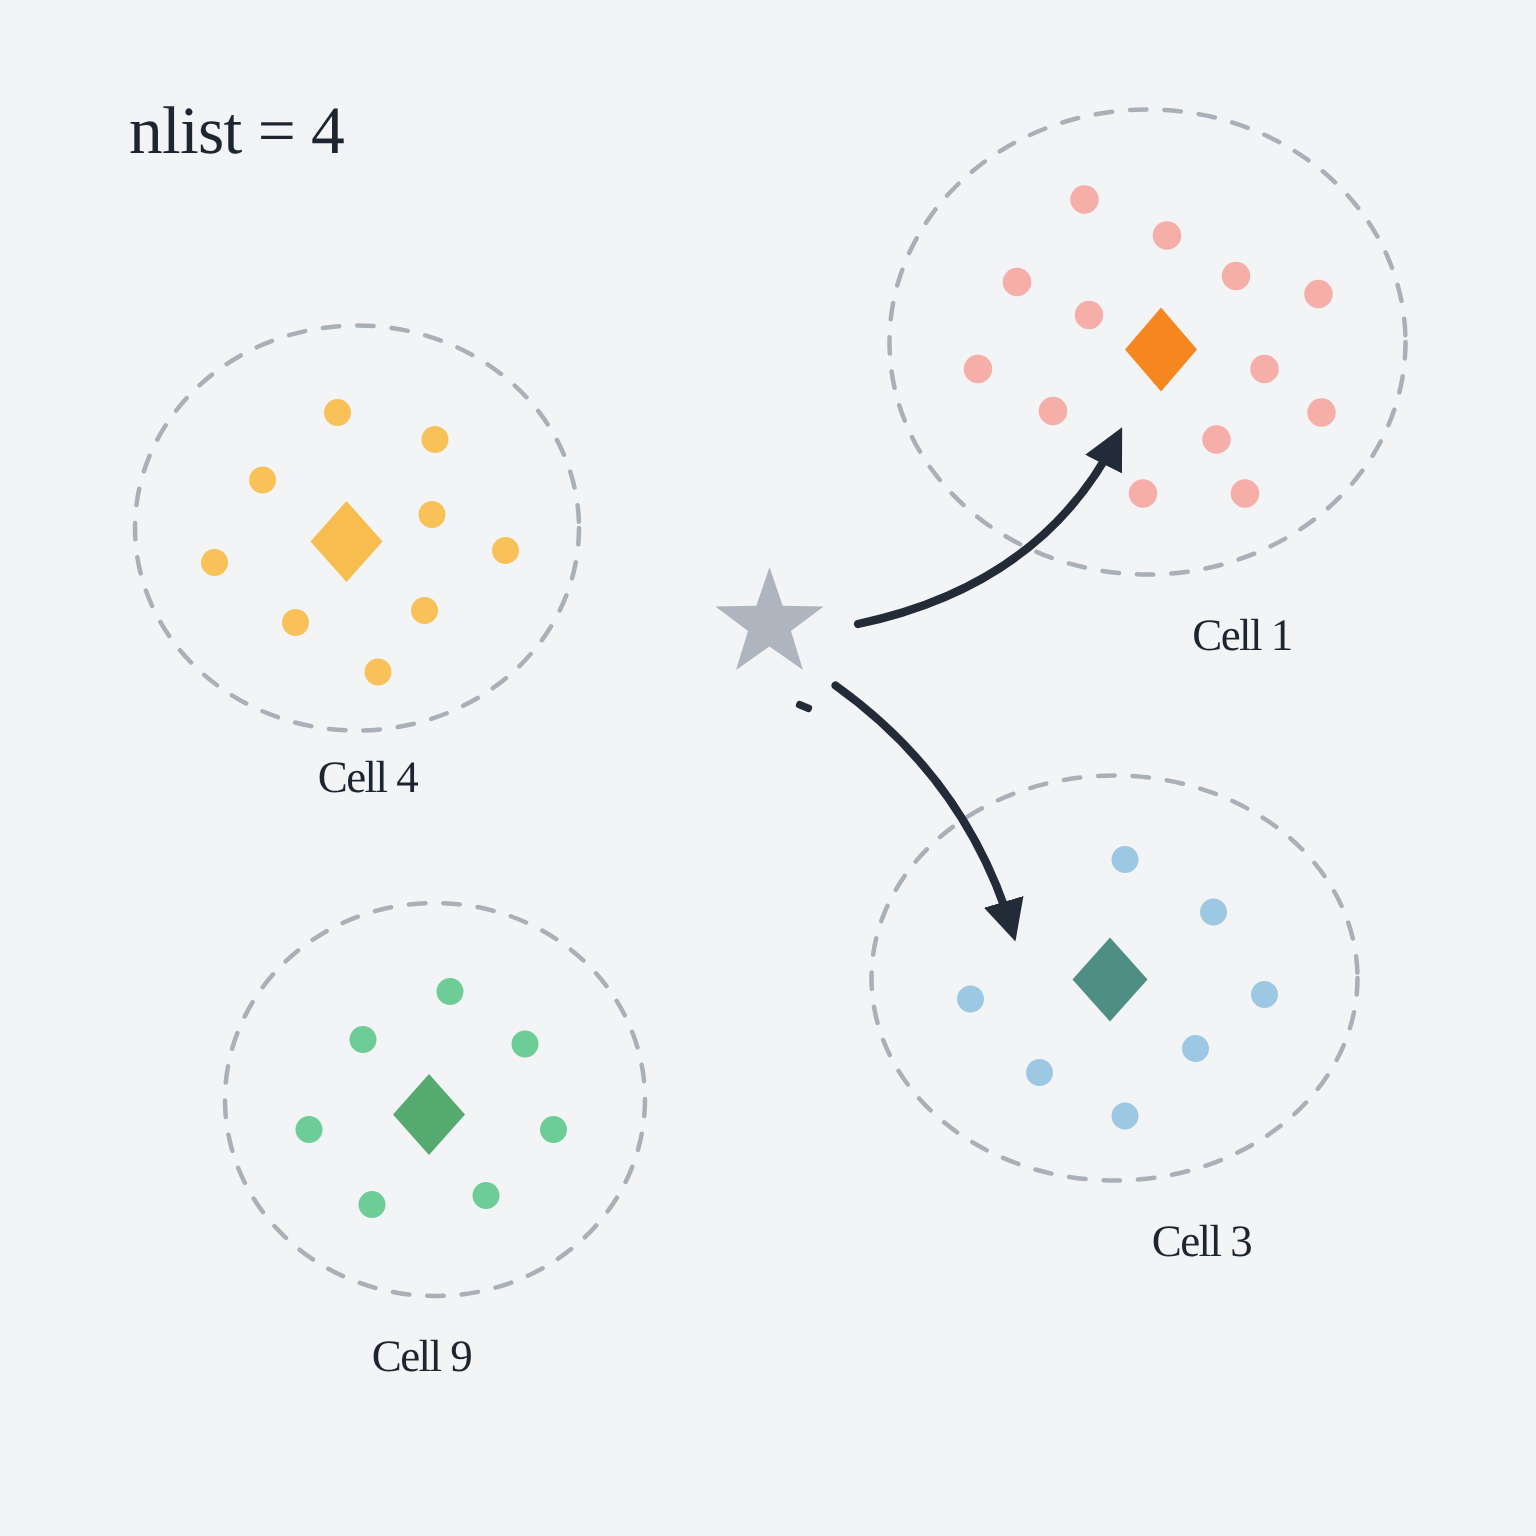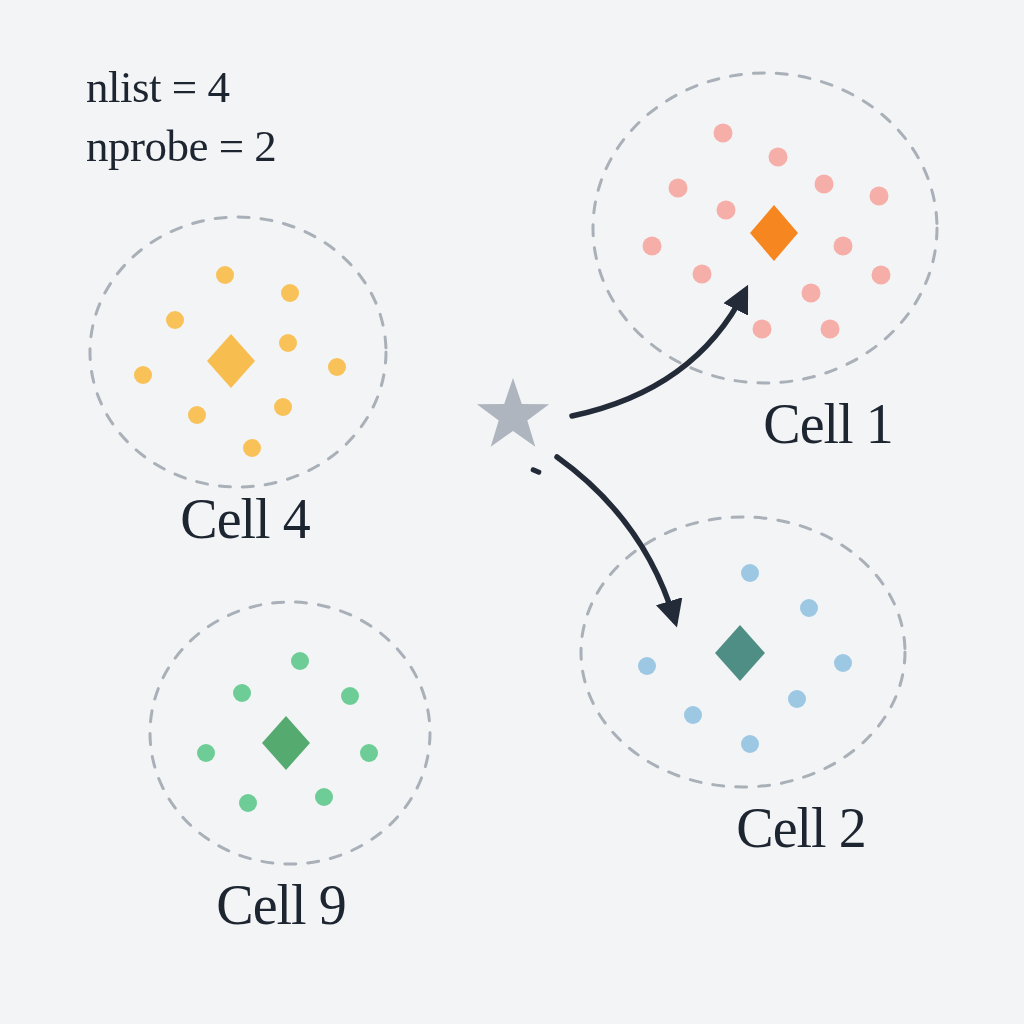--- a/index.html
+++ b/index.html
@@ -24,21 +24,21 @@
     top: 58px;
     font-size: 45px;
     line-height: 59px;
     font-weight: 500;
     letter-spacing: -0.5px;
     color: var(--text, #1D2530);
   }
   .cell-label {
     position: absolute;
     transform: translate(-50%, -50%);
-    font-size: 56px;
+    font-size: 30px;
     font-weight: 500;
     letter-spacing: -1px;
     white-space: nowrap;
     color: var(--text, #1D2530);
   }
 </style>
 </head>
 <body>
 
 <div class="stage">
@@ -93,22 +93,21 @@
       <circle cx="252" cy="448" r="9" fill="#F8C259"></circle>
       <polygon points="231,334 255,361 231,388 207,361" fill="#F7BD4F"></polygon>
       <path d="M 572 416 Q 695 390 745 291" fill="none" stroke="#232B38" stroke-width="5.5" stroke-linecap="round" marker-end="url(#ah)"></path>
       <path d="M 557 457 Q 645 520 675 621" fill="none" stroke="#232B38" stroke-width="5.5" stroke-linecap="round" marker-end="url(#ah)"></path>
       <polygon points="513.0,378.0 521.8,403.9 549.1,404.3 527.3,420.6 535.3,446.7 513.0,431.0 490.7,446.7 498.7,420.6 476.9,404.3 504.2,403.9" fill="#AEB5BE"></polygon>
       <rect x="530.5" y="468.5" width="11" height="5" rx="2" fill="#232B38" transform="rotate(22 536 471)"></rect>
     </svg>
 
   <div class="title-block">
     <div>nlist = 4</div>
-    <div>nprobe = 2</div>
   </div>
 
   <div id="labels">
       <div class="cell-label" style="left: 828px; top: 424px;">Cell 1</div>
-      <div class="cell-label" style="left: 801px; top: 828px;">Cell 2</div>
+      <div class="cell-label" style="left: 801px; top: 828px;">Cell 3</div>
       <div class="cell-label" style="left: 281px; top: 905px;">Cell 9</div>
       <div class="cell-label" style="left: 221px; top: 519px; margin-left: 24px;">Cell 4</div>
     </div>
 </div>
 
 </body></html>

